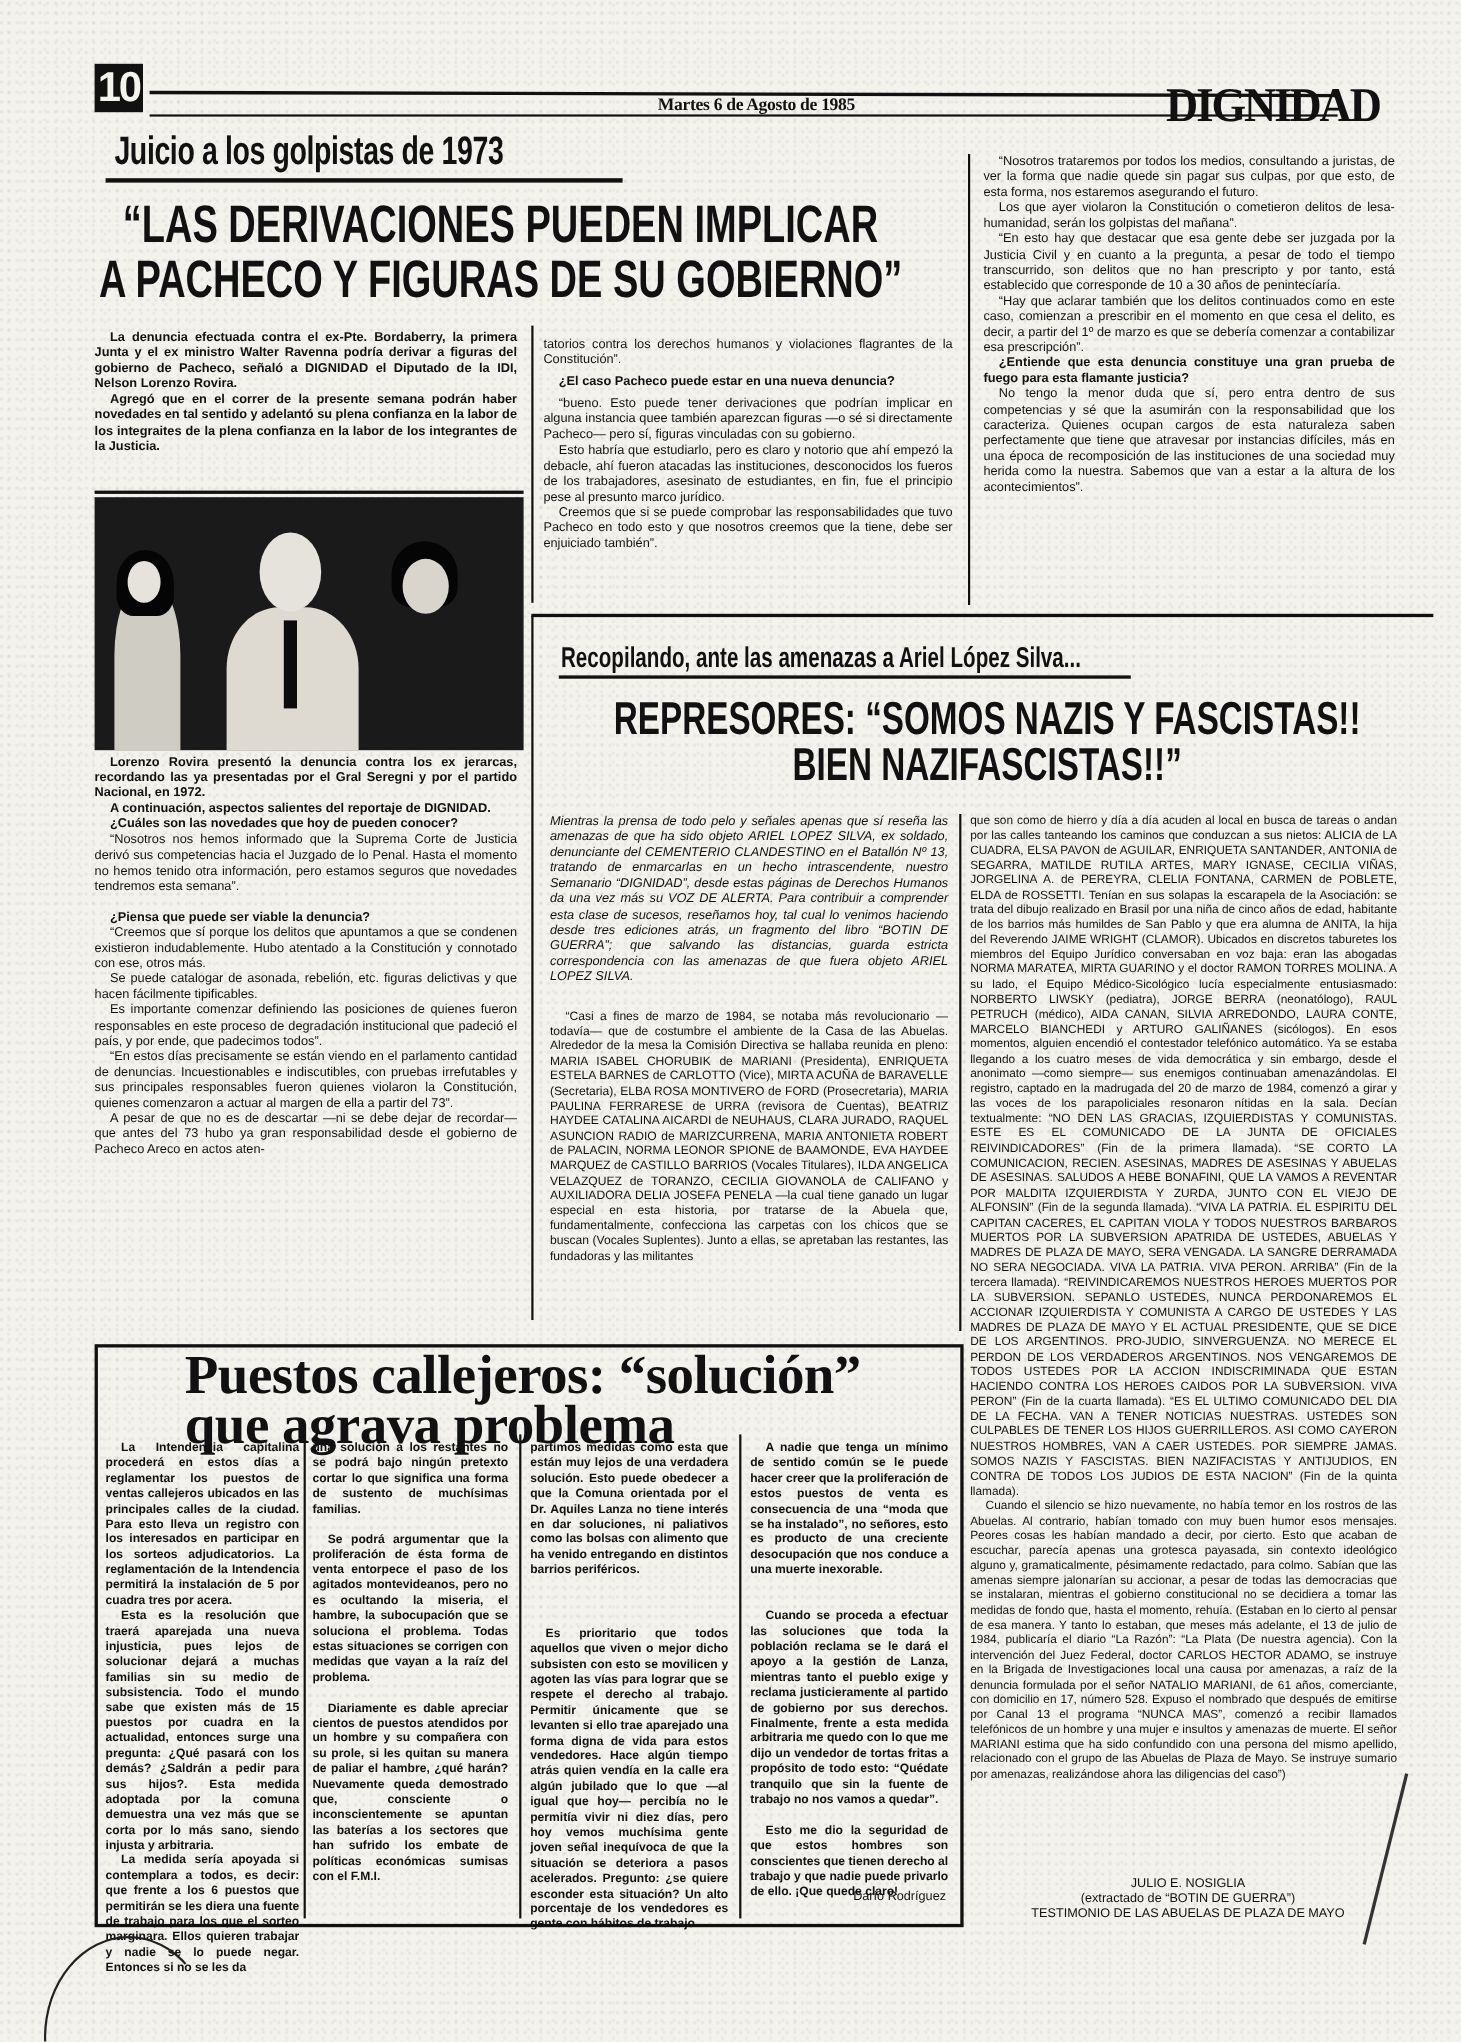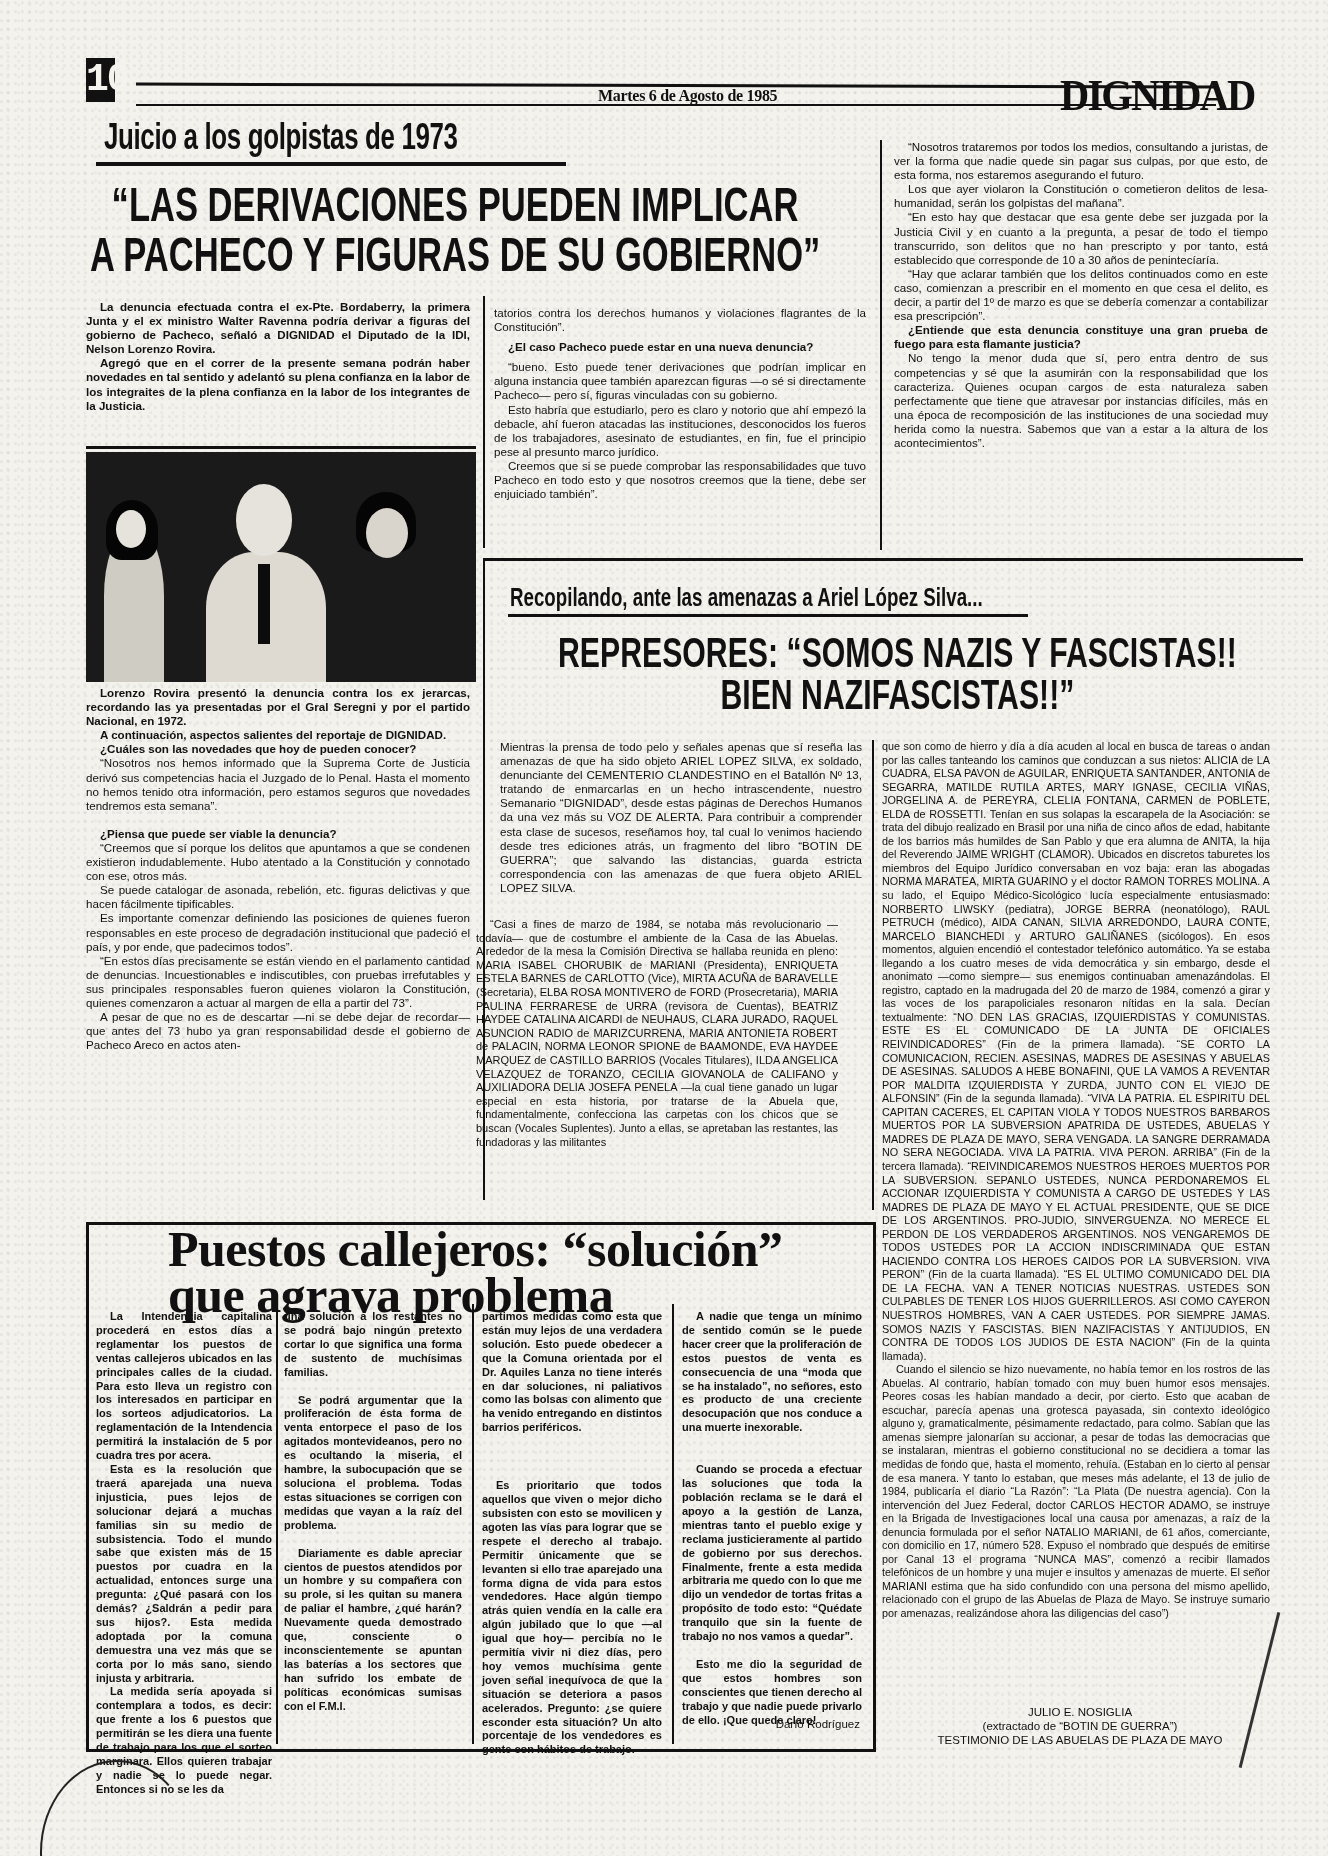--- a/index.html
+++ b/index.html
@@ -12,22 +12,22 @@
   .page {
     position: absolute; left: 0; top: 0; width: 1328px; height: 1856px;
     background:
       radial-gradient(circle at 20% 30%, rgba(0,0,0,0.05) 0 1px, transparent 2px) 0 0/7px 9px,
       radial-gradient(circle at 70% 60%, rgba(0,0,0,0.04) 0 1px, transparent 2px) 0 0/11px 8px,
       #f3f2ed;
   }
   .abs { position: absolute; }
   
   .page-num {
-    left: 86px; top: 58px; width: 29px; height: 44px; background: #111; color: #f4f3ee;
-    font-family: Liberation Mono, monospace; font-weight: bold; font-size: 38px;
+    left: 86px; top: 58px; width: 44px; height: 44px; background: #111; color: #f4f3ee;
+    font-family: Liberation Sans, sans-serif; font-weight: bold; font-size: 38px;
     text-align: center; line-height: 44px; letter-spacing: -2px;
   }
   .rule-top { left: 136px; top: 84px; width: 1080px; height: 3px; background: #111; transform: rotate(0.15deg); }
   .rule-bot { left: 136px; top: 104px; width: 1080px; height: 2px; background: #111; }
   .date {
     left: 598px; top: 87px; font-family: "Liberation Serif", serif; font-size: 16px; font-weight: bold;
     letter-spacing: -0.3px;
   }
   .brand {
     left: 1060px; top: 70px; font-family: "Liberation Serif", serif; font-weight: bold;
@@ -41,21 +41,21 @@
   .k1-rule { left: 96px; top: 162px; width: 470px; height: 4px; background: #111; }
   .main-head {
     left: 90px; top: 180px; width: 790px; font-weight: bold; font-size: 48px; line-height: 50px;
     letter-spacing: 0px; transform: scaleX(0.72); transform-origin: left top; white-space: nowrap;
   }
   .col { font-size: 11.6px; line-height: 14.1px; text-align: justify; font-weight: bold; }
   .col p { margin: 0; text-indent: 14px; }
   .col p.q { margin-top: 6px; }
   .col p.gap { margin-top: 14px; }
   .light { font-weight: normal; }
-  .italic { }
+  .italic { font-style: italic; }
   .vline { background: #111; width: 2px; }
   .hline { background: #111; height: 3px; }
   
   .photo {
     left: 86px; top: 452px; width: 390px; height: 230px; background: #1a1a1a; overflow: hidden;
   }
   .photo .figure { position: absolute; background: #d8d6cf; border-radius: 40% 40% 8px 8px; }
   .photo .head { position: absolute; background: #e6e3dc; border-radius: 50%; }
   .photo .hair { position: absolute; background: #050505; border-radius: 50% 50% 30% 30%; }
   .photo .tie { position: absolute; background: #0c0c0c; }
@@ -148,21 +148,21 @@
   <div class="abs hline" style="left:483px; top:558px; width:820px;"></div>
   <div class="abs vline" style="left:483px; top:560px; height:640px;"></div>
   <div class="abs kicker k2">Recopilando, ante las amenazas a Ariel López Silva...</div>
   <div class="abs k2-rule"></div>
   <div class="abs head2">
     <div>REPRESORES: “SOMOS NAZIS Y FASCISTAS!!</div>
     <div>BIEN NAZIFASCISTAS!!”</div>
   </div>
 
   <div class="abs col italic light" style="left:500px; top:740px; width:362px;">Mientras la prensa de todo pelo y señales apenas que sí reseña las amenazas de que ha sido objeto ARIEL LOPEZ SILVA, ex soldado, denunciante del CEMENTERIO CLANDESTINO en el Batallón Nº 13, tratando de enmarcarlas en un hecho intrascendente, nuestro Semanario “DIGNIDAD”, desde estas páginas de Derechos Humanos da una vez más su VOZ DE ALERTA. Para contribuir a comprender esta clase de sucesos, reseñamos hoy, tal cual lo venimos haciendo desde tres ediciones atrás, un fragmento del libro “BOTIN DE GUERRA”; que salvando las distancias, guarda estricta correspondencia con las amenazas de que fuera objeto ARIEL LOPEZ SILVA.</div>
-  <div class="abs col light" style="left:476px; top:918px; width:362px; font-size:11px; line-height:13.6px;">
+  <div class="abs col light" style="left:500px; top:918px; width:362px; font-size:11px; line-height:13.6px;">
     <p>“Casi a fines de marzo de 1984, se notaba más revolucionario —todavía— que de costumbre el ambiente de la Casa de las Abuelas. Alrededor de la mesa la Comisión Directiva se hallaba reunida en pleno: MARIA ISABEL CHORUBIK de MARIANI (Presidenta), ENRIQUETA ESTELA BARNES de CARLOTTO (Vice), MIRTA ACUÑA de BARAVELLE (Secretaria), ELBA ROSA MONTIVERO de FORD (Prosecretaria), MARIA PAULINA FERRARESE de URRA (revisora de Cuentas), BEATRIZ HAYDEE CATALINA AICARDI de NEUHAUS, CLARA JURADO, RAQUEL ASUNCION RADIO de MARIZCURRENA, MARIA ANTONIETA ROBERT de PALACIN, NORMA LEONOR SPIONE de BAAMONDE, EVA HAYDEE MARQUEZ de CASTILLO BARRIOS (Vocales Titulares), ILDA ANGELICA VELAZQUEZ de TORANZO, CECILIA GIOVANOLA de CALIFANO y AUXILIADORA DELIA JOSEFA PENELA —la cual tiene ganado un lugar especial en esta historia, por tratarse de la Abuela que, fundamentalmente, confecciona las carpetas con los chicos que se buscan (Vocales Suplentes). Junto a ellas, se apretaban las restantes, las fundadoras y las militantes</p>
   </div>
 
   <div class="abs vline" style="left:872px; top:740px; height:470px;"></div>
   <div class="abs col light" style="left:882px; top:740px; width:388px; font-size:10.8px; line-height:13.55px;">
     <p style="text-indent:0">que son como de hierro y día a día acuden al local en busca de tareas o andan por las calles tanteando los caminos que conduzcan a sus nietos: ALICIA de LA CUADRA, ELSA PAVON de AGUILAR, ENRIQUETA SANTANDER, ANTONIA de SEGARRA, MATILDE RUTILA ARTES, MARY IGNASE, CECILIA VIÑAS, JORGELINA A. de PEREYRA, CLELIA FONTANA, CARMEN de POBLETE, ELDA de ROSSETTI. Tenían en sus solapas la escarapela de la Asociación: se trata del dibujo realizado en Brasil por una niña de cinco años de edad, habitante de los barrios más humildes de San Pablo y que era alumna de ANITA, la hija del Reverendo JAIME WRIGHT (CLAMOR). Ubicados en discretos taburetes los miembros del Equipo Jurídico conversaban en voz baja: eran las abogadas NORMA MARATEA, MIRTA GUARINO y el doctor RAMON TORRES MOLINA. A su lado, el Equipo Médico-Sicológico lucía especialmente entusiasmado: NORBERTO LIWSKY (pediatra), JORGE BERRA (neonatólogo), RAUL PETRUCH (médico), AIDA CANAN, SILVIA ARREDONDO, LAURA CONTE, MARCELO BIANCHEDI y ARTURO GALIÑANES (sicólogos). En esos momentos, alguien encendió el contestador telefónico automático. Ya se estaba llegando a los cuatro meses de vida democrática y sin embargo, desde el anonimato —como siempre— sus enemigos continuaban amenazándolas. El registro, captado en la madrugada del 20 de marzo de 1984, comenzó a girar y las voces de los parapoliciales resonaron nítidas en la sala. Decían textualmente: “NO DEN LAS GRACIAS, IZQUIERDISTAS Y COMUNISTAS. ESTE ES EL COMUNICADO DE LA JUNTA DE OFICIALES REIVINDICADORES” (Fin de la primera llamada). “SE CORTO LA COMUNICACION, RECIEN. ASESINAS, MADRES DE ASESINAS Y ABUELAS DE ASESINAS. SALUDOS A HEBE BONAFINI, QUE LA VAMOS A REVENTAR POR MALDITA IZQUIERDISTA Y ZURDA, JUNTO CON EL VIEJO DE ALFONSIN” (Fin de la segunda llamada). “VIVA LA PATRIA. EL ESPIRITU DEL CAPITAN CACERES, EL CAPITAN VIOLA Y TODOS NUESTROS BARBAROS MUERTOS POR LA SUBVERSION APATRIDA DE USTEDES, ABUELAS Y MADRES DE PLAZA DE MAYO, SERA VENGADA. LA SANGRE DERRAMADA NO SERA NEGOCIADA. VIVA LA PATRIA. VIVA PERON. ARRIBA” (Fin de la tercera llamada). “REIVINDICAREMOS NUESTROS HEROES MUERTOS POR LA SUBVERSION. SEPANLO USTEDES, NUNCA PERDONAREMOS EL ACCIONAR IZQUIERDISTA Y COMUNISTA A CARGO DE USTEDES Y LAS MADRES DE PLAZA DE MAYO Y EL ACTUAL PRESIDENTE, QUE SE DICE DE LOS ARGENTINOS. PRO-JUDIO, SINVERGUENZA. NO MERECE EL PERDON DE LOS VERDADEROS ARGENTINOS. NOS VENGAREMOS DE TODOS USTEDES POR LA ACCION INDISCRIMINADA QUE ESTAN HACIENDO CONTRA LOS HEROES CAIDOS POR LA SUBVERSION. VIVA PERON” (Fin de la cuarta llamada). “ES EL ULTIMO COMUNICADO DEL DIA DE LA FECHA. VAN A TENER NOTICIAS NUESTRAS. USTEDES SON CULPABLES DE TENER LOS HIJOS GUERRILLEROS. ASI COMO CAYERON NUESTROS HOMBRES, VAN A CAER USTEDES. POR SIEMPRE JAMAS. SOMOS NAZIS Y FASCISTAS. BIEN NAZIFACISTAS Y ANTIJUDIOS, EN CONTRA DE TODOS LOS JUDIOS DE ESTA NACION” (Fin de la quinta llamada).</p>
     <p>Cuando el silencio se hizo nuevamente, no había temor en los rostros de las Abuelas. Al contrario, habían tomado con muy buen humor esos mensajes. Peores cosas les habían mandado a decir, por cierto. Esto que acaban de escuchar, parecía apenas una grotesca payasada, sin contexto ideológico alguno y, gramaticalmente, pésimamente redactado, para colmo. Sabían que las amenas siempre jalonarían su accionar, a pesar de todas las democracias que se instalaran, mientras el gobierno constitucional no se decidiera a tomar las medidas de fondo que, hasta el momento, rehuía. (Estaban en lo cierto al pensar de esa manera. Y tanto lo estaban, que meses más adelante, el 13 de julio de 1984, publicaría el diario “La Razón”: “La Plata (De nuestra agencia). Con la intervención del Juez Federal, doctor CARLOS HECTOR ADAMO, se instruye en la Brigada de Investigaciones local una causa por amenazas, a raíz de la denuncia formulada por el señor NATALIO MARIANI, de 61 años, comerciante, con domicilio en 17, número 528. Expuso el nombrado que después de emitirse por Canal 13 el programa “NUNCA MAS”, comenzó a recibir llamados telefónicos de un hombre y una mujer e insultos y amenazas de muerte. El señor MARIANI estima que ha sido confundido con una persona del mismo apellido, relacionado con el grupo de las Abuelas de Plaza de Mayo. Se instruye sumario por amenazas, realizándose ahora las diligencias del caso”)</p>
   </div>
 
   <div class="abs credit" style="left:890px; top:1705px; width:380px;">

